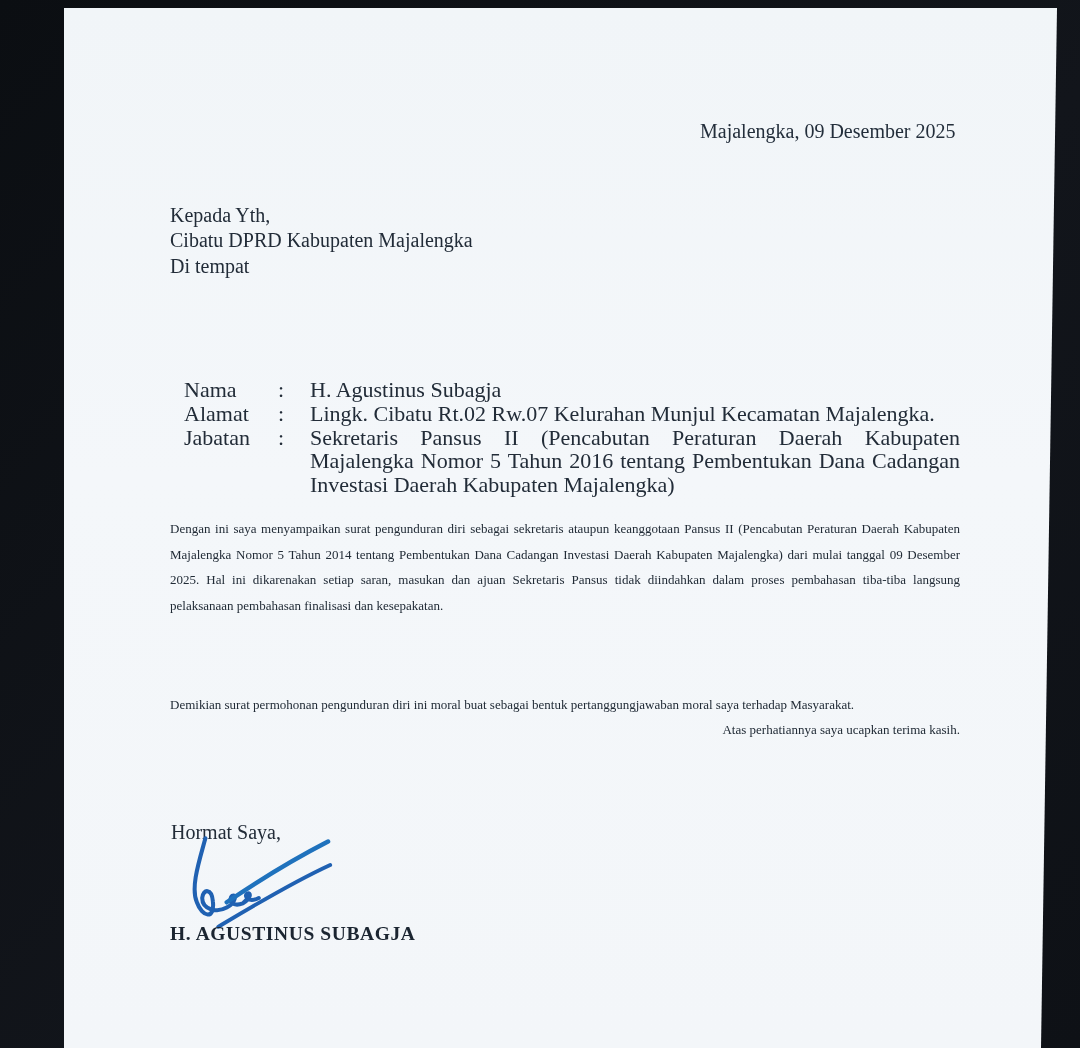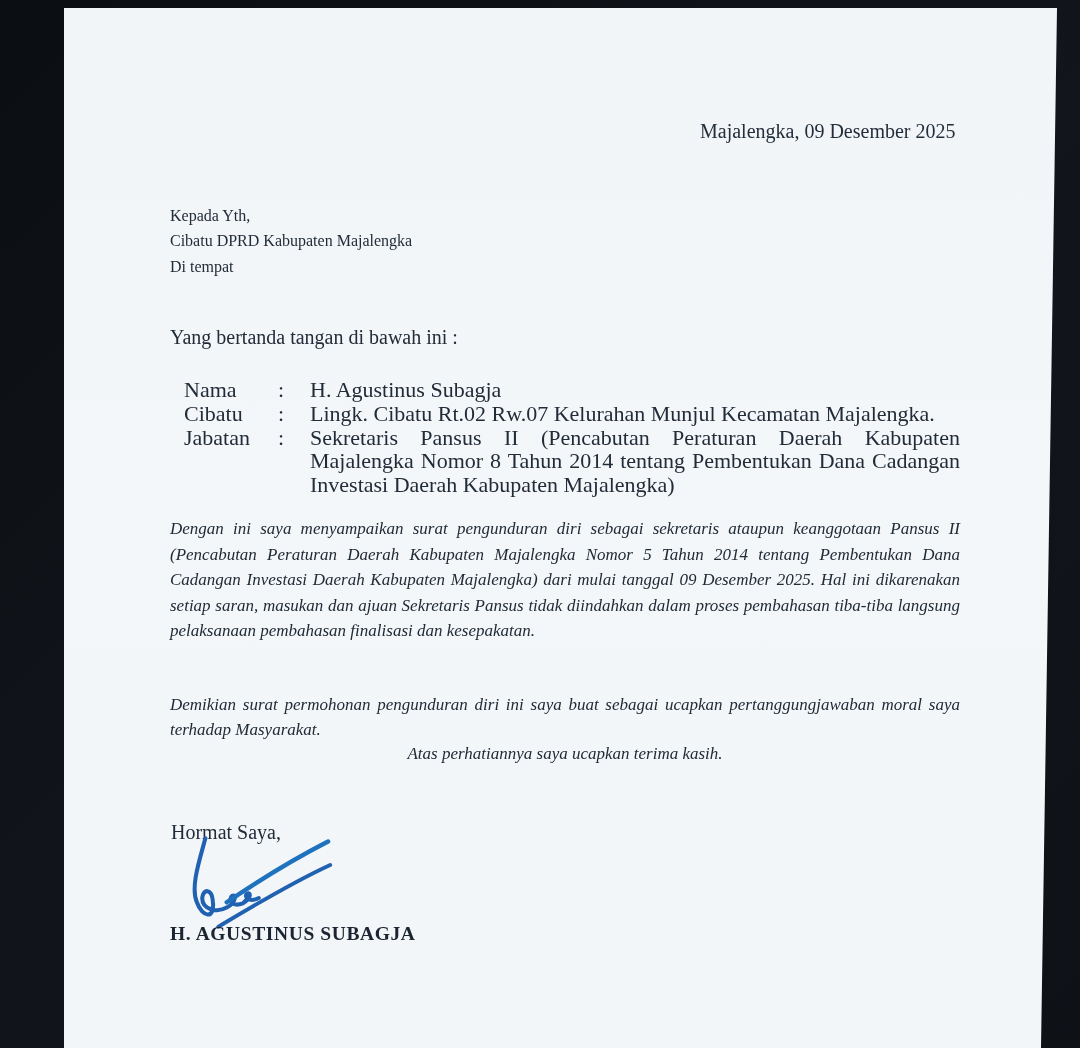--- a/index.html
+++ b/index.html
@@ -32,21 +32,21 @@
   .date-line {
     left: 636px;
     top: 112px;
     font-size: 20px;
     white-space: nowrap;
     color: #232e3b;
   }
   .recipient {
     left: 106px;
     top: 195px;
-    font-size: 16px;
+    font-size: 20px;
     line-height: 25.4px;
     color: #222c38;
   }
   .opening-line {
     left: 106px;
     top: 318px;
     font-size: 20px;
     color: #222c38;
     white-space: nowrap;
   }
@@ -59,29 +59,28 @@
   }
   .identity-row {
     display: grid;
     grid-template-columns: 94px 32px 1fr;
     align-items: start;
   }
   .identity-value { text-align: justify; }
   .body-paragraph {
     left: 106px;
     width: 790px;
-    font-size: 17px;
+    font-size: 13px;
     line-height: 25.6px;
     text-align: justify;
     color: #212b36;
-    font-style: italic;
   }
   .para-1 { top: 508px; }
   .para-2 { top: 685px; line-height: 24.6px; }
-  .closing-line { text-align: center; }
+  .closing-line { text-align: right; }
   .salutation {
     left: 107px;
     top: 813px;
     font-size: 20px;
     color: #222c38;
     white-space: nowrap;
   }
   .signature-wrap {
     left: 124px;
     top: 826px;
@@ -105,44 +104,43 @@
   <div class="paper">
 
     <div class="abs date-line">Majalengka, 09 Desember 2025</div>
 
     <div class="abs recipient">
       <div>Kepada Yth,</div>
       <div>Cibatu DPRD Kabupaten Majalengka</div>
       <div>Di tempat</div>
     </div>
 
-    <div class="abs opening-line">Yang bertanda tangan di bawah ini :</div>
 
     <div class="abs identity-block">
       <div class="identity-row">
         <span class="identity-label">Nama</span>
         <span class="identity-colon">:</span>
         <span class="identity-value">H. Agustinus Subagja</span>
       </div>
       <div class="identity-row">
-        <span class="identity-label">Cibatu</span>
+        <span class="identity-label">Alamat</span>
         <span class="identity-colon">:</span>
         <span class="identity-value">Lingk. Cibatu Rt.02 Rw.07 Kelurahan Munjul Kecamatan Majalengka.</span>
       </div>
       <div class="identity-row">
         <span class="identity-label">Jabatan</span>
         <span class="identity-colon">:</span>
-        <span class="identity-value">Sekretaris Pansus II (Pencabutan Peraturan Daerah Kabupaten Majalengka Nomor 8 Tahun 2014 tentang Pembentukan Dana Cadangan Investasi Daerah Kabupaten Majalengka)</span>
+        <span class="identity-value">Sekretaris Pansus II (Pencabutan Peraturan Daerah Kabupaten Majalengka Nomor 5 Tahun 2016 tentang Pembentukan Dana Cadangan Investasi Daerah Kabupaten Majalengka)</span>
       </div>
     </div>
 
     <div class="abs body-paragraph para-1">Dengan ini saya menyampaikan surat pengunduran diri sebagai sekretaris ataupun keanggotaan Pansus II (Pencabutan Peraturan Daerah Kabupaten Majalengka Nomor 5 Tahun 2014 tentang Pembentukan Dana Cadangan Investasi Daerah Kabupaten Majalengka) dari mulai tanggal 09 Desember 2025. Hal ini dikarenakan setiap saran, masukan dan ajuan Sekretaris Pansus tidak diindahkan dalam proses pembahasan tiba-tiba langsung pelaksanaan pembahasan finalisasi dan kesepakatan.</div>
 
     <div class="abs body-paragraph para-2">
-      <div>Demikian surat permohonan pengunduran diri ini saya buat sebagai ucapkan pertanggungjawaban moral saya terhadap Masyarakat.</div>
+      <div>Demikian surat permohonan pengunduran diri ini moral buat sebagai bentuk pertanggungjawaban moral saya terhadap Masyarakat.</div>
       <div class="closing-line">Atas perhatiannya saya ucapkan terima kasih.</div>
     </div>
 
     <div class="abs salutation">Hormat Saya,</div>
 
     <div class="abs signature-wrap">
       <svg width="150" height="96" viewBox="0 0 140 90" fill="none">
         <path d="M16,4 C10,26 2,50 8,64 C13,78 25,81 23,63 C22,51 14,51 13,60 C13,71 27,74 36,69 C45,64 45,56 41,58 C37,61 41,69 51,65 C59,61 59,54 55,56 C52,58 56,65 66,60" stroke-width="3.8" stroke-linecap="round" fill="none" stroke="#2061b2"></path>
         <path d="M28,87 C58,69 96,46 133,29" stroke-width="3.6" stroke-linecap="round" fill="none" stroke="#2061b2"></path>
         <path d="M36,64 C64,45 96,25 131,7" stroke-width="4.2" stroke-linecap="round" fill="none" stroke="#1f72bd"></path>

